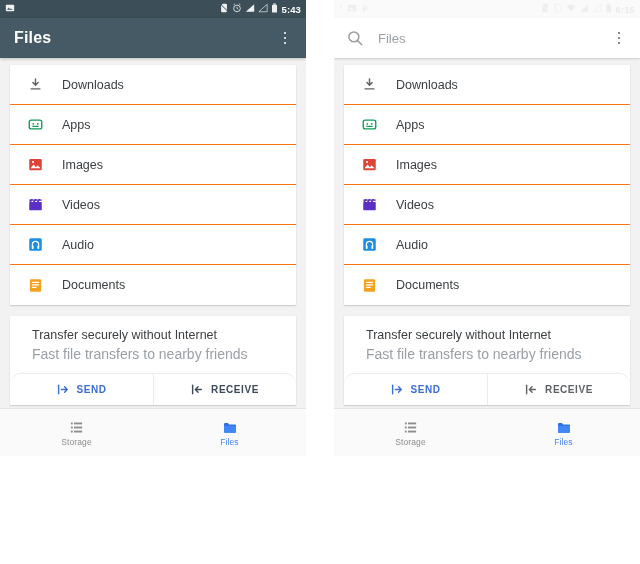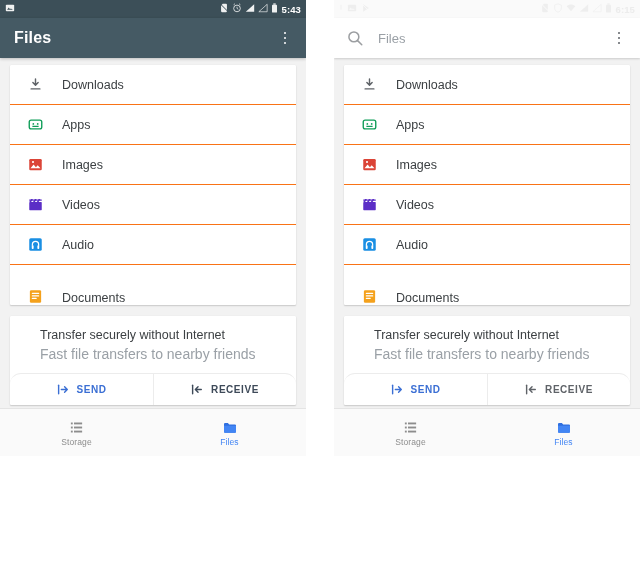--- a/index.html
+++ b/index.html
@@ -96,26 +96,26 @@
   .card.transfer-card { margin-top: 11px; }
 
   .cat-row {
     height: 40px;
     display: flex;
     align-items: center;
     padding: 0 16px;
     border-bottom: 1px solid #f97316;
     cursor: pointer;
   }
-  .cat-row:last-child { border-bottom: none; align-items: flex-end; }
+  .cat-row:last-child { border-bottom: none; }
   .cat-icon { width: 18px; height: 18px; flex: 0 0 18px; margin-right: 18px; display: flex; align-items: center; justify-content: center; }
   .cat-label { font-size: 12.5px; color: #3c4043; }
 
   
-  .transfer-top { padding: 12px 14px 11px 30px; }
+  .transfer-top { padding: 12px 14px 11px 22px; }
   .transfer-title { font-size: 12.5px; color: #3c4043; line-height: 1.25; }
   .transfer-sub { font-size: 14px; color: #9aa0a6; margin-top: 2px; }
   .transfer-actions { display: flex; border-top: 1px solid #ececec; height: 32px; border-radius: 11px; }
   .taction {
     flex: 1 1 50%;
     display: flex; align-items: center; justify-content: center; gap: 7px;
     font-size: 10px; font-weight: bold; letter-spacing: .55px;
     cursor: pointer;
   }
   .taction + .taction { border-left: 1px solid #ececec; }

